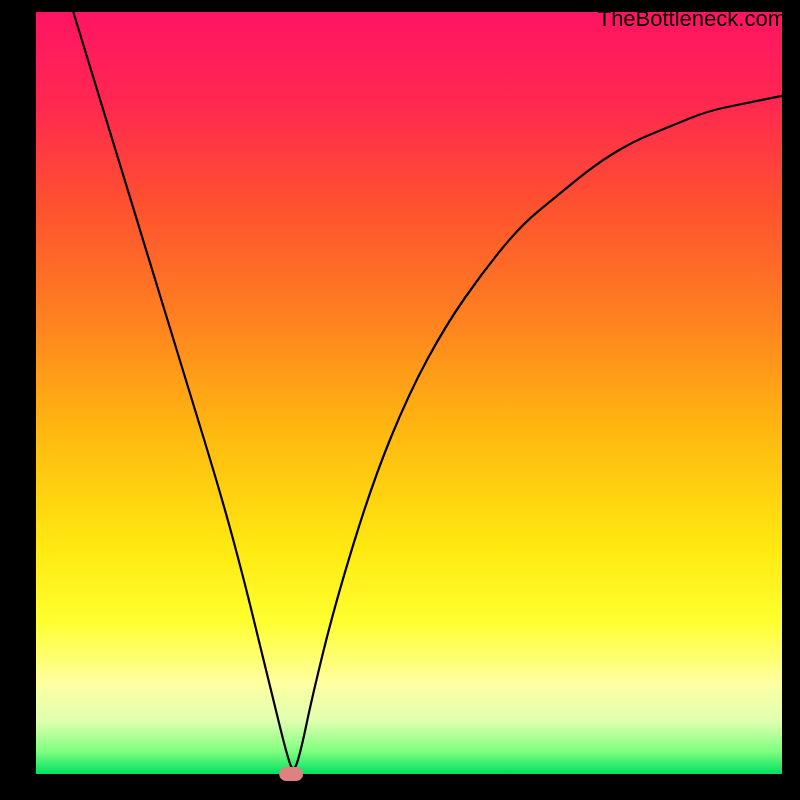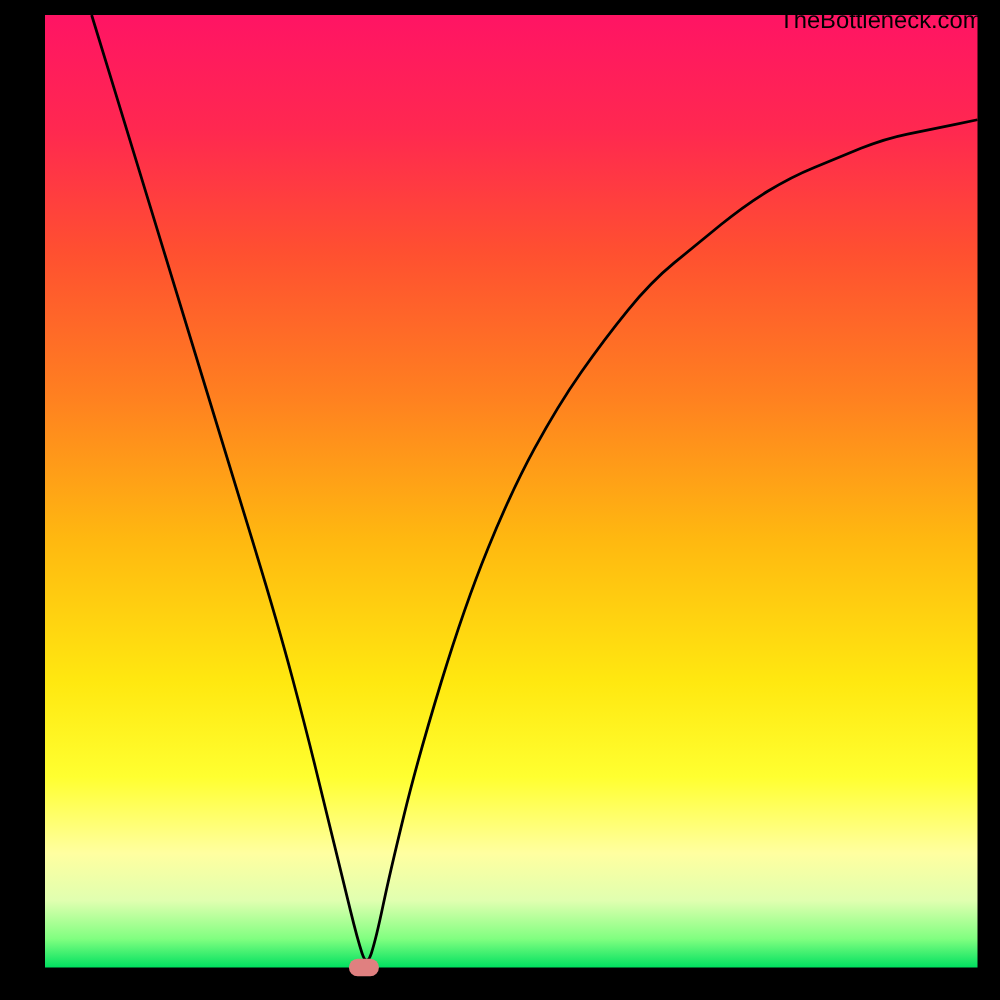--- a/index.html
+++ b/index.html
@@ -19,21 +19,21 @@
       top: 0;
       left: 0;
       width: 800px;
       height: 800px;
     }
     .watermark {
       position: absolute;
       top: 6px;
       right: 14px;
       color: #000;
-      font-size: 19px;
+      font-size: 22px;
       font-weight: 500;
       font-family: Arial, sans-serif;
       z-index: 10;
       margin-left: 38px;
     }
     svg {
       display: block;
     }
   </style>
 </head>

